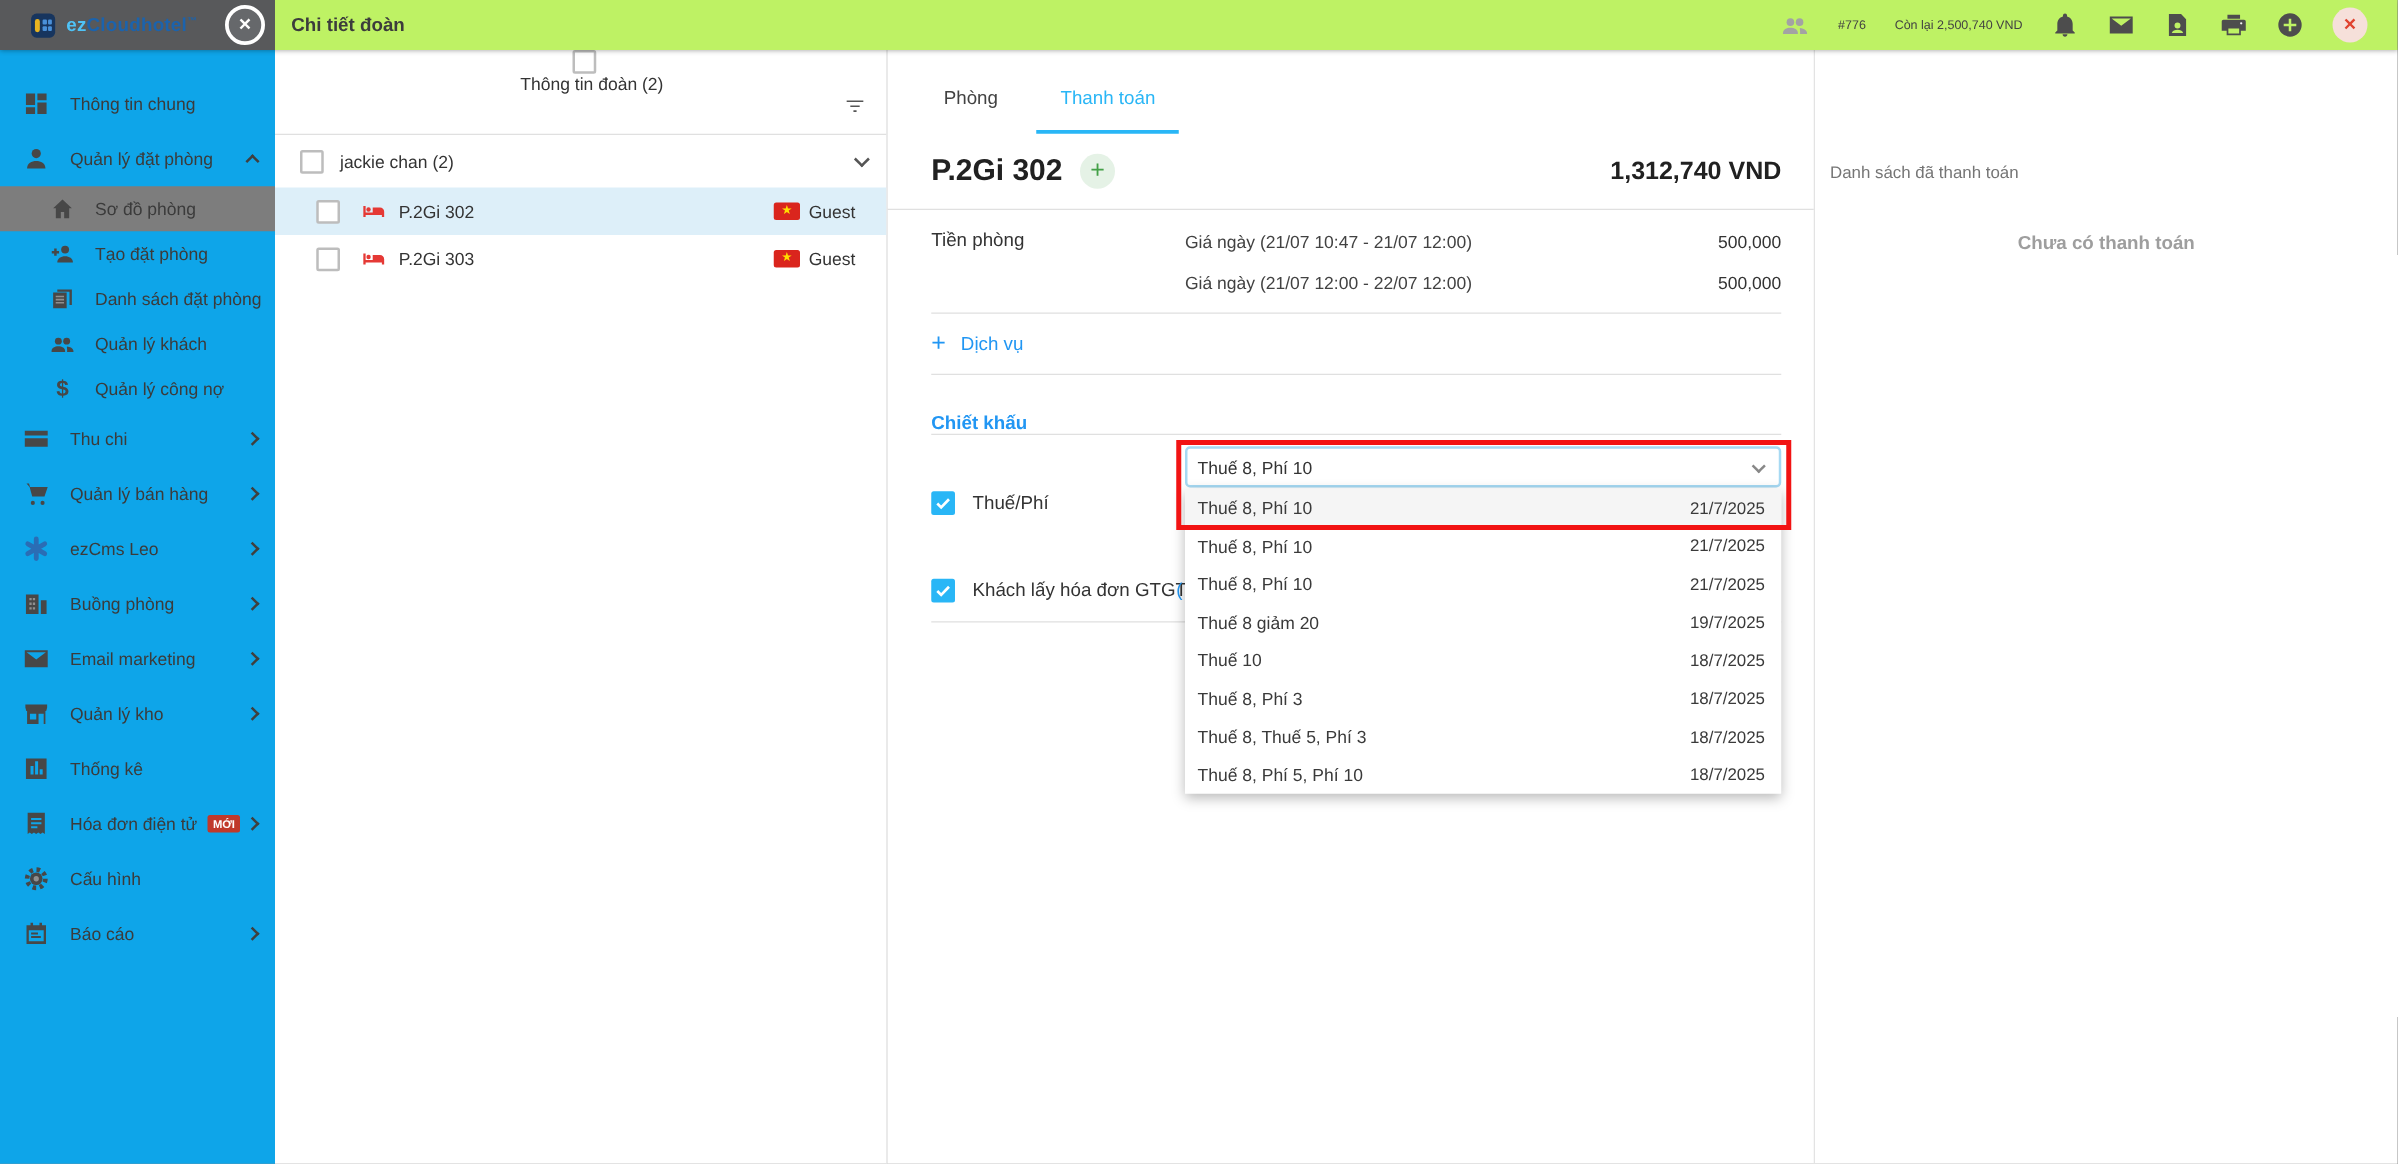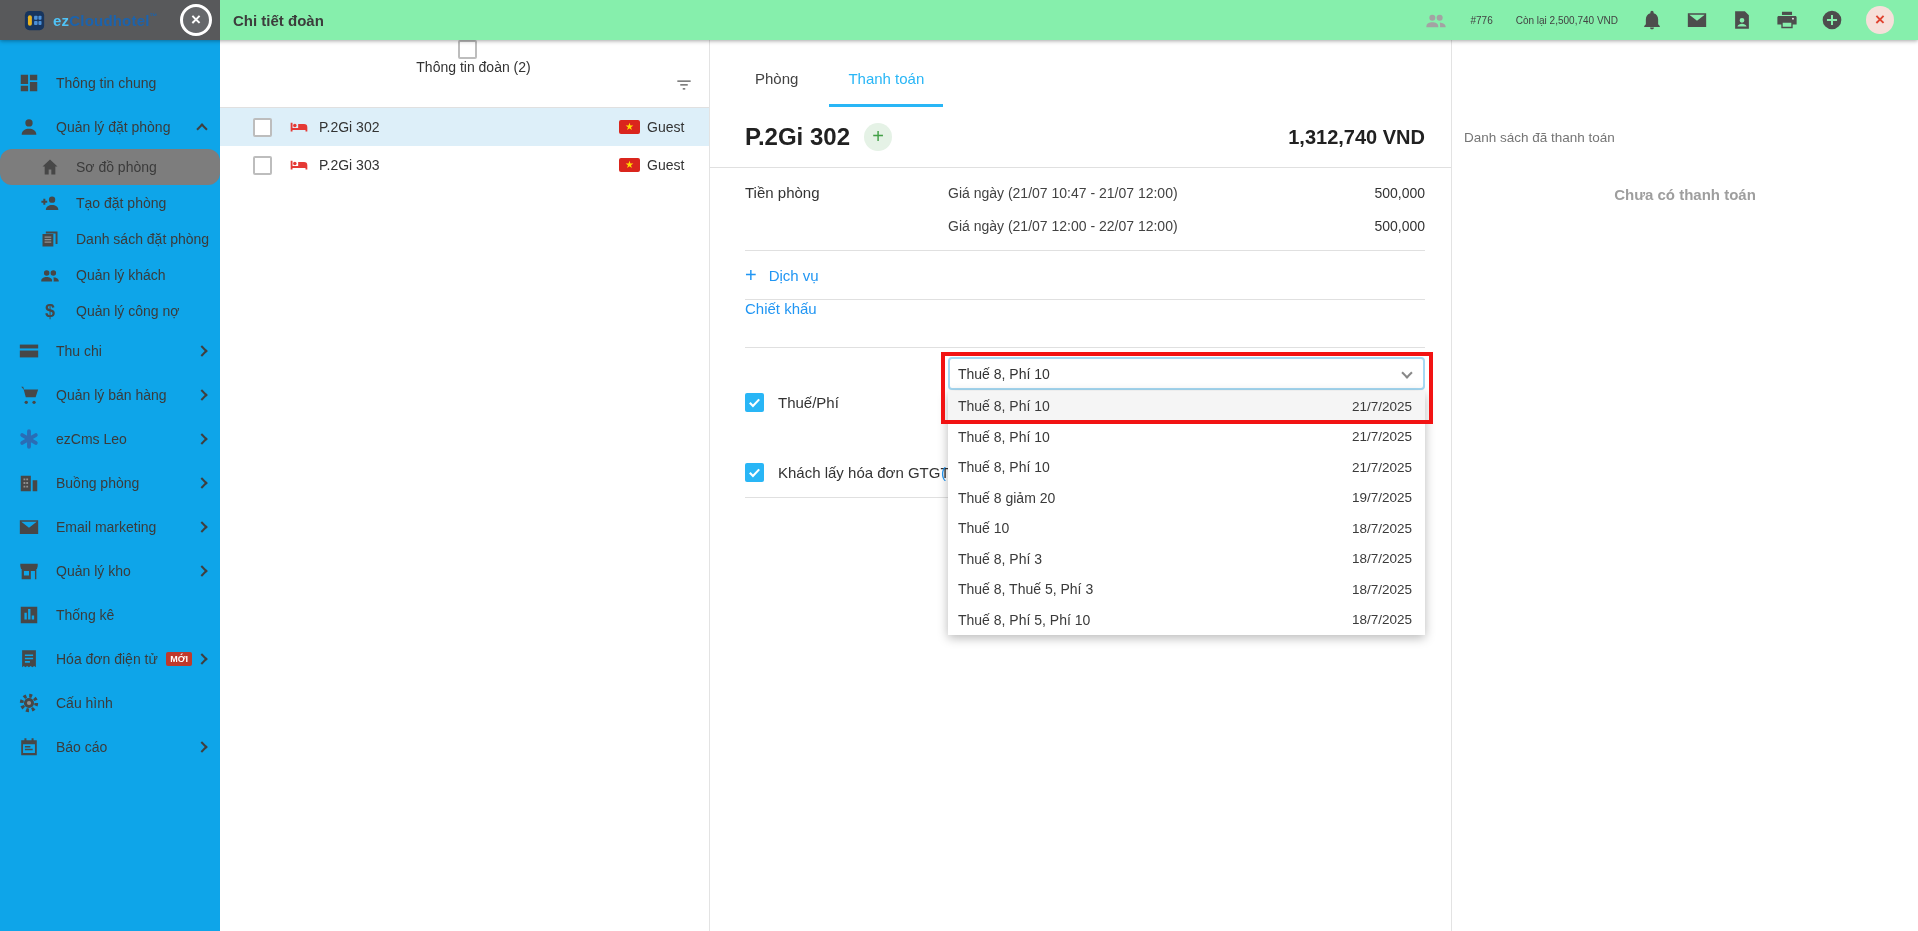--- a/index.html
+++ b/index.html
@@ -2,21 +2,21 @@
 <html><head>
 <meta charset="utf-8">
 <style>
   * { margin:0; padding:0; box-sizing:border-box; }
   html,body { width:1918px; height:931px; overflow:hidden;
     font-family:"Liberation Sans","DejaVu Sans",sans-serif; background:#8f8f8f; }
   .icon svg { width:100%; height:100%; fill:currentColor; display:block; }
 
   
   .topbar { position:absolute; left:0; top:0; width:1918px; height:40px;
-    background:#86efac; box-shadow:0 1px 4px rgba(0,0,0,.35); z-index:50;
+    background:#bef264; box-shadow:0 1px 4px rgba(0,0,0,.35); z-index:50;
     display:flex; align-items:center; }
   .topbar-left { width:220px; height:40px; background:#58595b; display:flex;
     align-items:center; padding-left:24px; flex:none; }
   .logo-mark { width:21px; height:21px; margin-right:8px; }
   .logo-text { font-size:15px; font-weight:bold; letter-spacing:.2px; }
   .logo-ez { color:#4fc3f7; } .logo-brand { color:#1b63ad; }
   .logo-tm { color:#1b63ad; font-size:8px; vertical-align:top; }
   .close-circle { position:absolute; left:180px; top:4px; width:32px; height:32px;
     border:3px solid #fff; border-radius:50%; background:#66686b; color:#fff;
     display:flex; align-items:center; justify-content:center; font-size:17px;
@@ -32,21 +32,21 @@
     justify-content:center; cursor:pointer; }
 
   
   .sidebar { position:absolute; left:0; top:40px; width:220px; height:891px;
     background:#0ea5e9; padding-top:21px; z-index:10; }
   .side-item { height:44px; display:flex; align-items:center; padding-left:18px;
     padding-right:10px; color:#3b3b3b; font-size:14px; cursor:pointer; }
   .side-item .icon { width:22px; height:22px; margin-right:16px; color:#474747; flex:none; }
   .side-item.sub { height:36px; padding-left:40px; }
   .side-item.sub .icon { width:20px; height:20px; }
-  .side-item.active { background:#7d7d7d;border-radius:12px; }
+  .side-item.active { background:#7d7d7d; }
   .side-item .lbl { flex:1; white-space:nowrap; }
   .dollar-glyph { font-size:18px; font-weight:bold; text-align:center; line-height:20px; }
   .icon.blue { color:#2a6db5; }
   .chev { width:8px; height:8px; border-right:2px solid #3f3f3f;
     border-bottom:2px solid #3f3f3f; flex:none; margin-right:4px; }
   .chev.right { transform:rotate(-45deg); }
   .chev.up { transform:rotate(-135deg); margin-top:4px; }
   .badge-new { background:#c0392b; color:#fff; font-size:9px; font-weight:bold;
     border-radius:2px; padding:2px 4px; margin-right:6px; }
   .collapse-arrow { position:absolute; left:152px; top:908px; font-size:20px;
@@ -102,21 +102,21 @@
   .block1 { padding-top:8px; height:83px; }
   .block1 .clabel { line-height:33px; }
   .lines { flex:1; }
   .line { height:33px; display:flex; align-items:center; }
   .desc { font-size:14px; color:#424242; }
   .amount { margin-left:auto; font-size:14px; color:#333; }
   .service-row { height:49px; align-items:center; }
   .link-blue { color:#2196f3; font-size:15px; cursor:pointer; display:flex;
     align-items:center; }
   .plus-sm { font-size:20px; margin-right:12px; font-weight:normal; }
-  .discount-row { height:48px; align-items:flex-start; }
+  .discount-row { height:48px; align-items:flex-end;font-weight:bold; }
   .tax-row { height:100px; border-bottom:none; padding-top:9px; }
   .cb-label { display:flex; align-items:center; gap:14px; font-size:15px; color:#333; }
   .combo { flex:1; height:33px; border:2px solid #a6d9f3; border-radius:4px;
     display:flex; align-items:center; padding:0 28px 0 8px; position:relative;
     cursor:pointer; background:#fff; }
   .combo-text { font-size:14px; color:#333; }
   .combo .chv { position:absolute; right:12px; top:10px; width:8px; height:8px;
     border-right:2px solid #888; border-bottom:2px solid #888; transform:rotate(45deg); }
   .vat-row { height:50px; align-items:center; position:relative; }
   .paren-frag { position:absolute; left:196px; color:#2196f3; font-size:15px; z-index:2; }
@@ -363,20 +363,25 @@
 
 <div class="group-panel">
   <div class="gp-header">
     <span class="cb"></span>
     <span class="gp-label">Thông tin đoàn (2)</span>
     <span class="icon filter-icon">
         <svg viewBox="0 0 24 24">
           <path d="M4 6.5h16V8H4zM7.5 11.2h9v1.5h-9zM10.5 15.9h3v1.5h-3z"></path>
         </svg>
       </span>
+  </div>
+  <div class="gp-group">
+    <span class="cb"></span>
+    <span class="gp-label">jackie chan (2)</span>
+    <span class="chev-down"></span>
   </div>
   <div class="gp-room selected">
     <span class="cb"></span>
     <span class="icon bed-icon">
         <svg viewBox="0 0 24 24">
           <path d="M2 17.5V7h2.2v6.2H11V8.5h7a4 4 0 0 1 4 4v5h-2.2v-2H4.2v2z"></path>
           <circle cx="7" cy="10.3" r="2.1"></circle>
         </svg>
       </span>
     <span class="room-name">P.2Gi 302</span>

